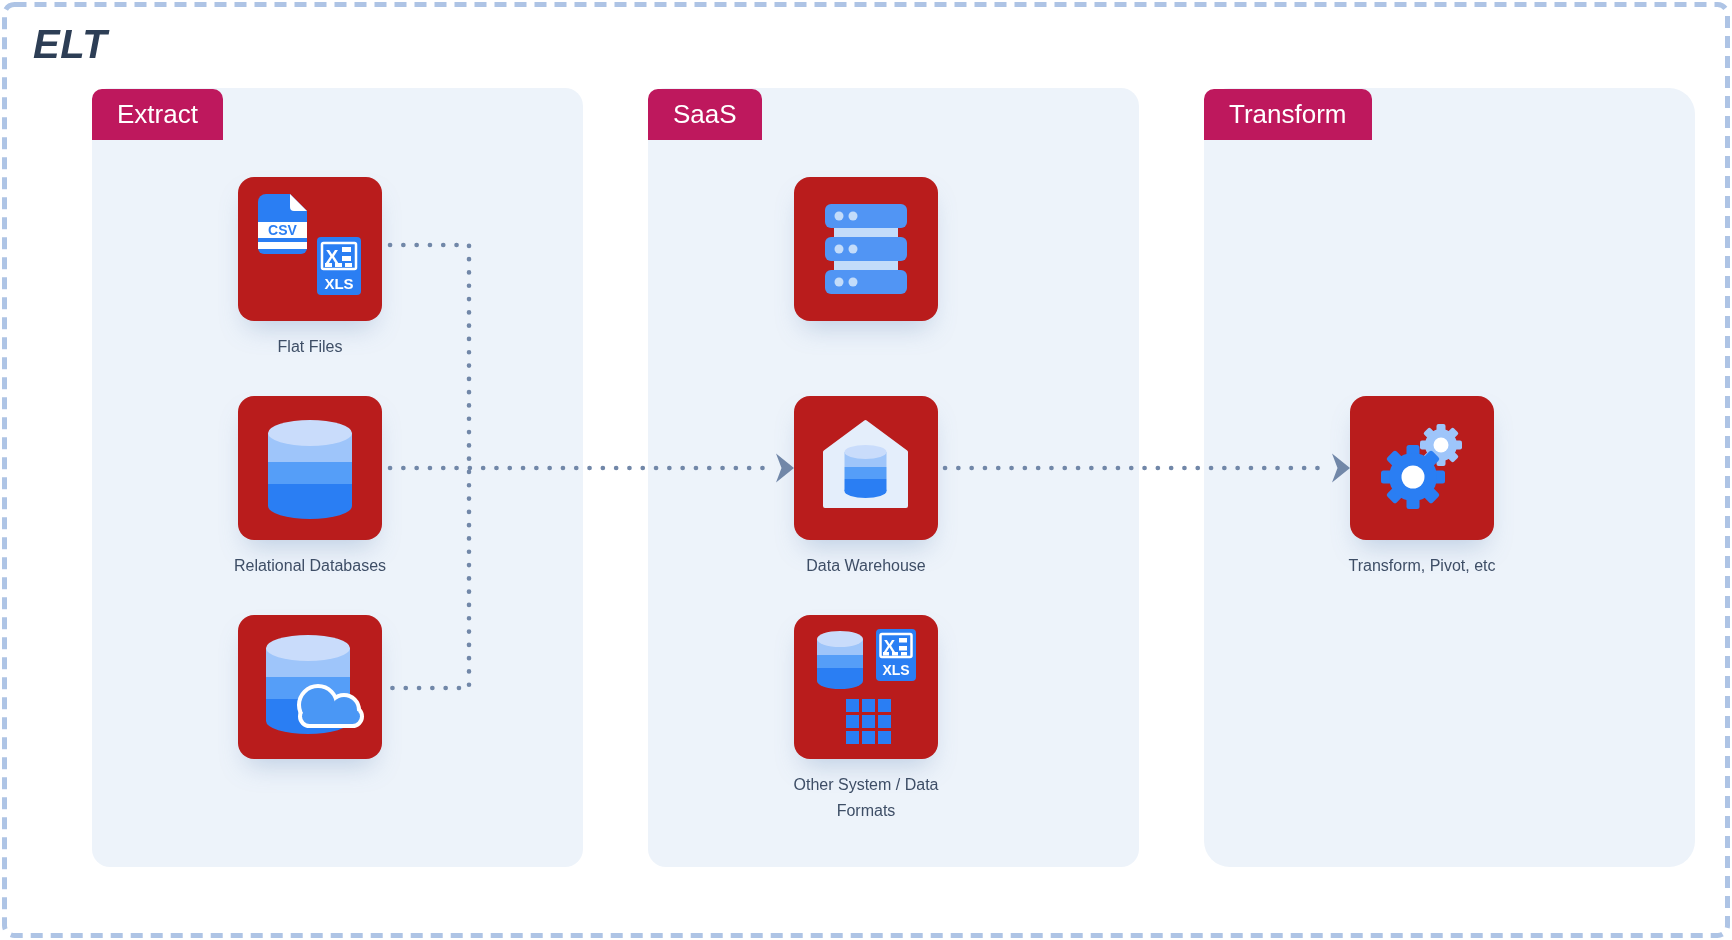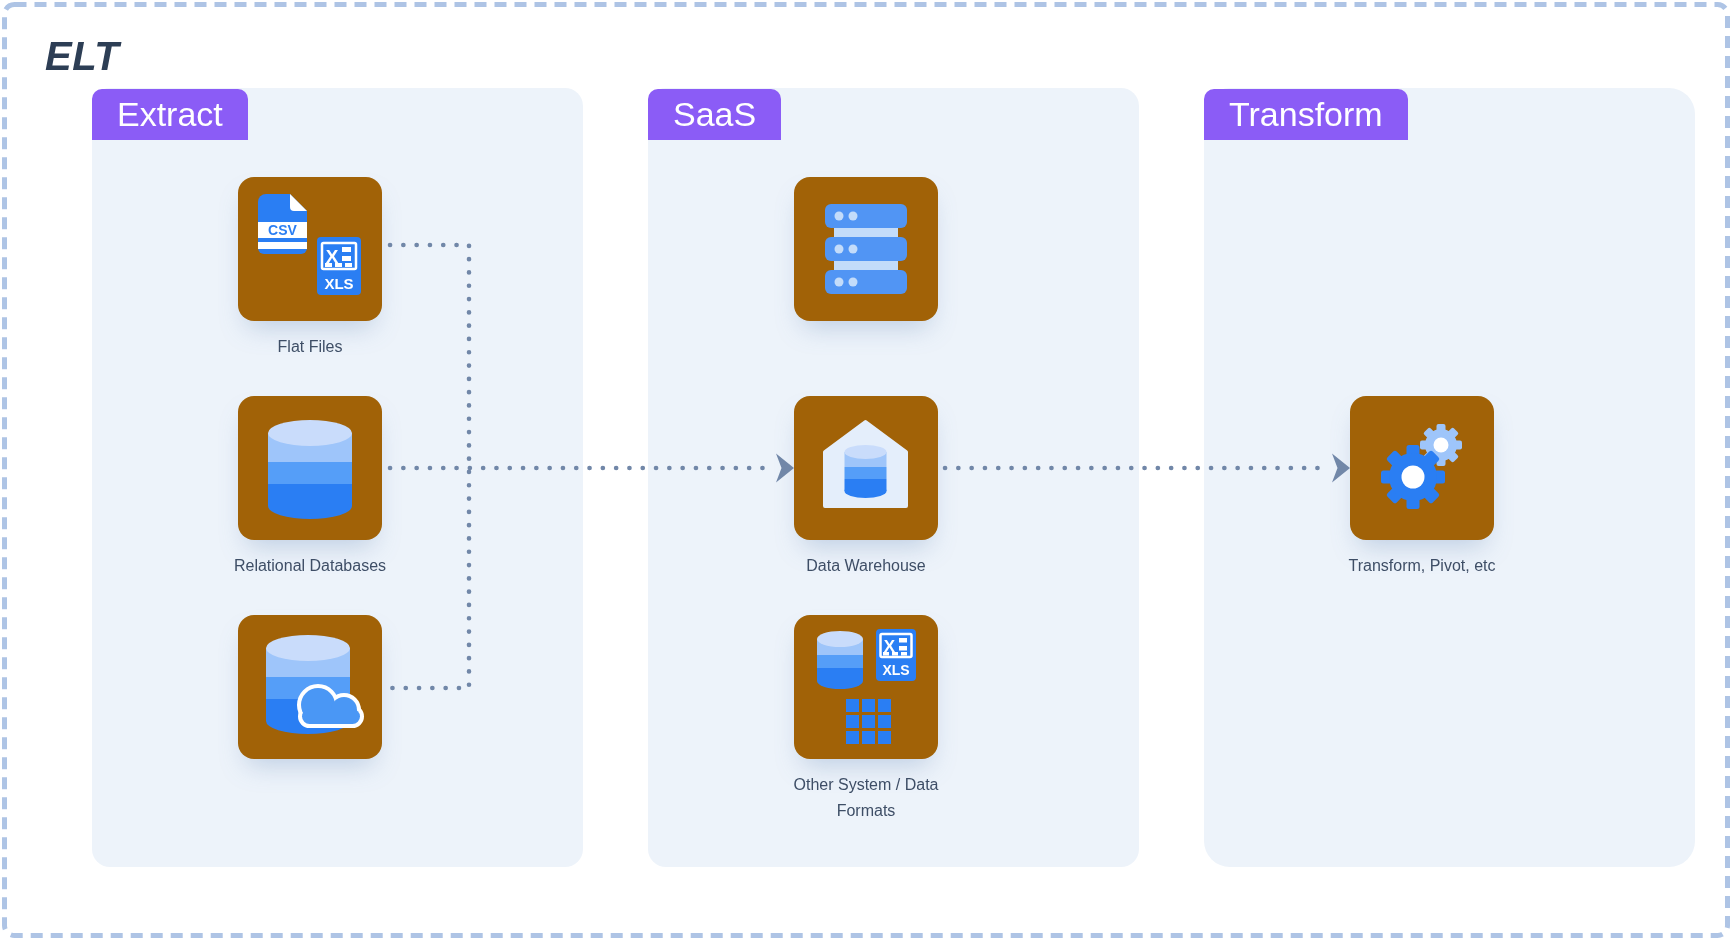--- a/index.html
+++ b/index.html
@@ -1,38 +1,38 @@
 <!DOCTYPE html>
 <html><head>
 <meta charset="utf-8">
 <style>
   html,body{margin:0;padding:0;}
   body{
     width:1732px;height:940px;position:relative;overflow:hidden;
     background:#ffffff;font-family:"Liberation Sans",sans-serif;
   }
   .title{
-    position:absolute;left:33px;top:22px;margin:12px;
+    position:absolute;left:33px;top:22px;margin:0;
     font-size:40px;font-style:italic;font-weight:600;color:#2d3e55;letter-spacing:.5px;
   }
   .panel{
     position:absolute;top:88px;width:491px;height:779px;
     background:#edf3fa;border-radius:18px;
   }
   .panel-extract{left:92px;}
   .panel-load{left:648px;}
   .panel-transform{left:1204px;border-radius:26px;}
   .panel-tab{
     position:absolute;left:0;top:1px;height:51px;line-height:51px;
-    padding:0 25px;background:#8b5cf6;color:#ffffff;font-size:34px;
+    padding:0 25px;background:#be185d;color:#ffffff;font-size:26px;
     border-radius:10px 10px 0 0;white-space:nowrap;
   }
   .card{
     position:absolute;left:146px;width:144px;height:144px;
-    background:#a16207;border-radius:16px;
+    background:#b91c1c;border-radius:16px;
     box-shadow:0 14px 26px -8px rgba(104,138,184,.35);
   }
   .card svg{position:absolute;left:0;top:0;}
   .r1{top:89px}.r2{top:308px}.r3{top:527px}
   .item-label{
     position:absolute;left:68px;width:300px;text-align:center;
     font-size:16px;line-height:26px;color:#3e4e66;white-space:pre-line;
   }
   .l1{top:246px}.l2{top:465px}.l3{top:684px}
   .overlay{

